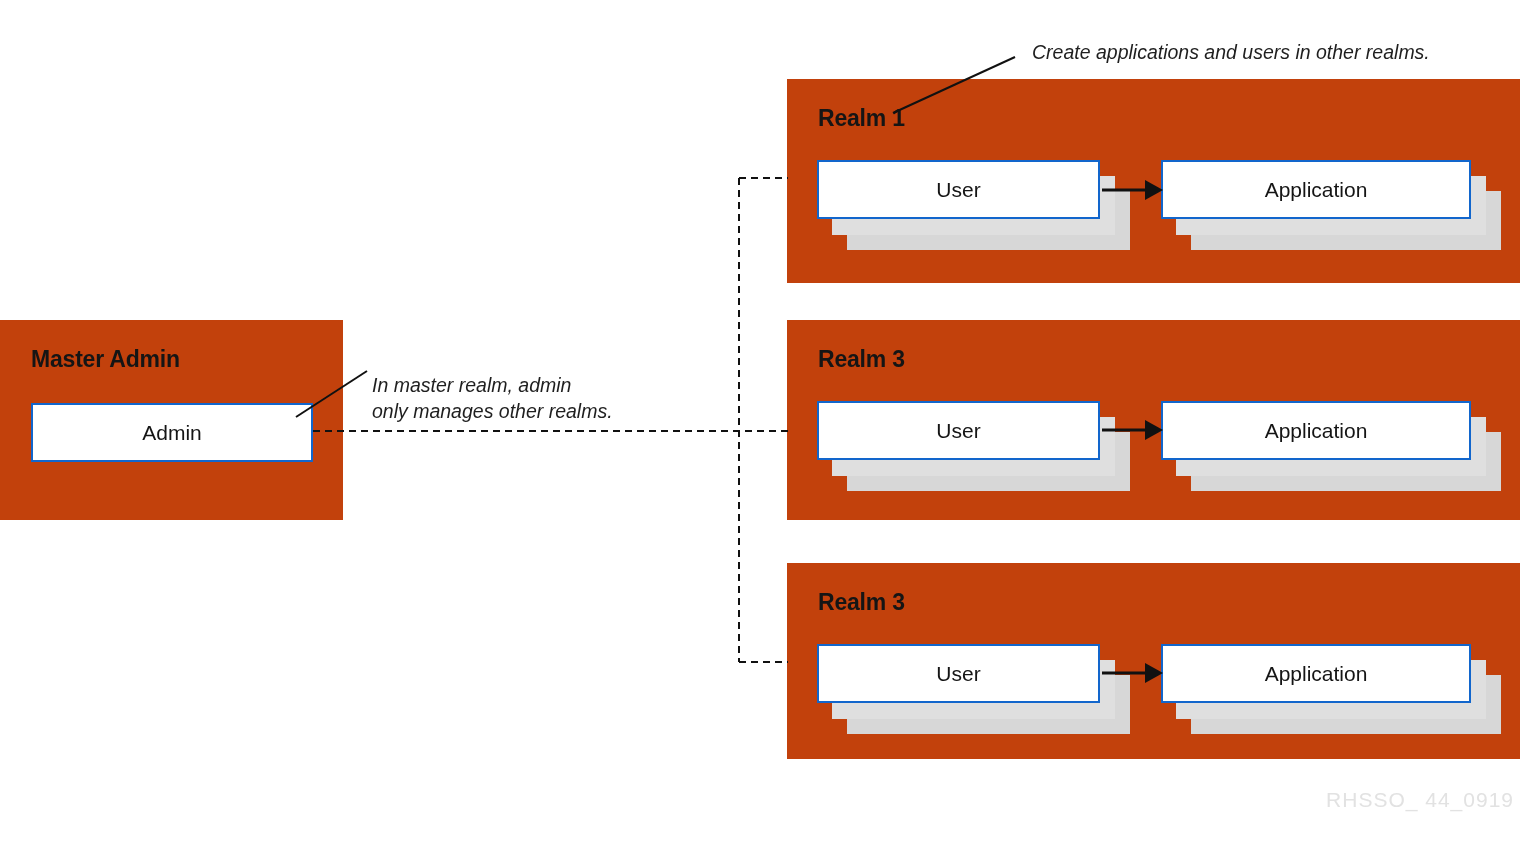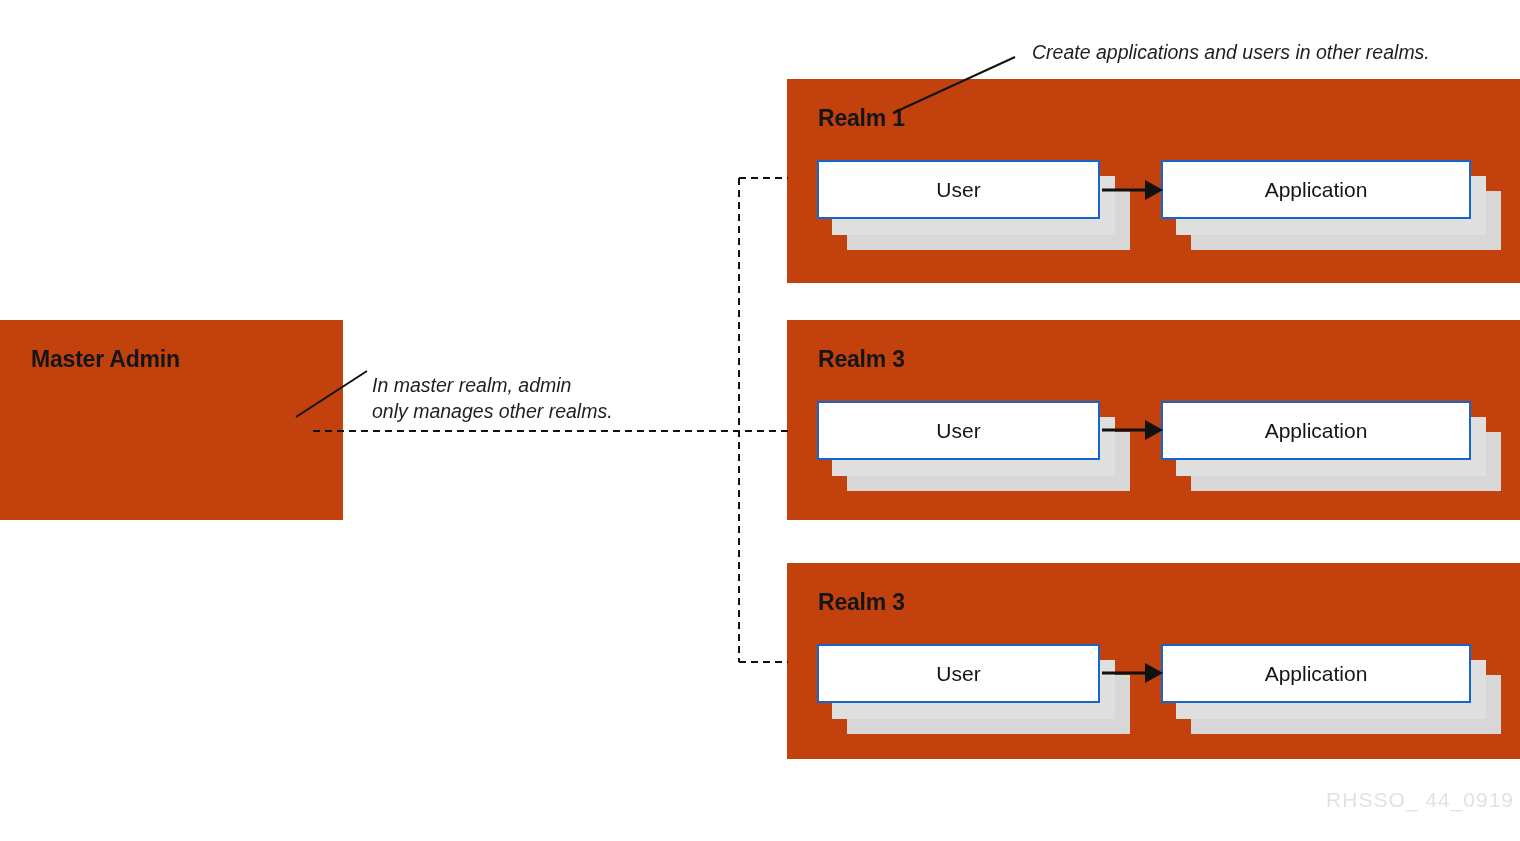--- a/index.html
+++ b/index.html
@@ -107,20 +107,25 @@
     pointer-events: none;
   }
 </style>
 </head>
 <body>
 
 <div class="stage">
 
   <div class="panel panel-master">
     <div class="panel-title">Master Admin</div>
+    <div class="box-stack admin-stack">
+      <div class="node-box">
+        <span class="node-label">Admin</span>
+      </div>
+    </div>
   </div>
 
   <div class="panel panel-realm panel-realm-1">
     <div class="panel-title">Realm 1</div>
     <div class="box-stack user-stack">
       <div class="shadow shadow-far"></div>
       <div class="shadow shadow-near"></div>
       <div class="node-box">
         <span class="node-label">User</span>
       </div>

